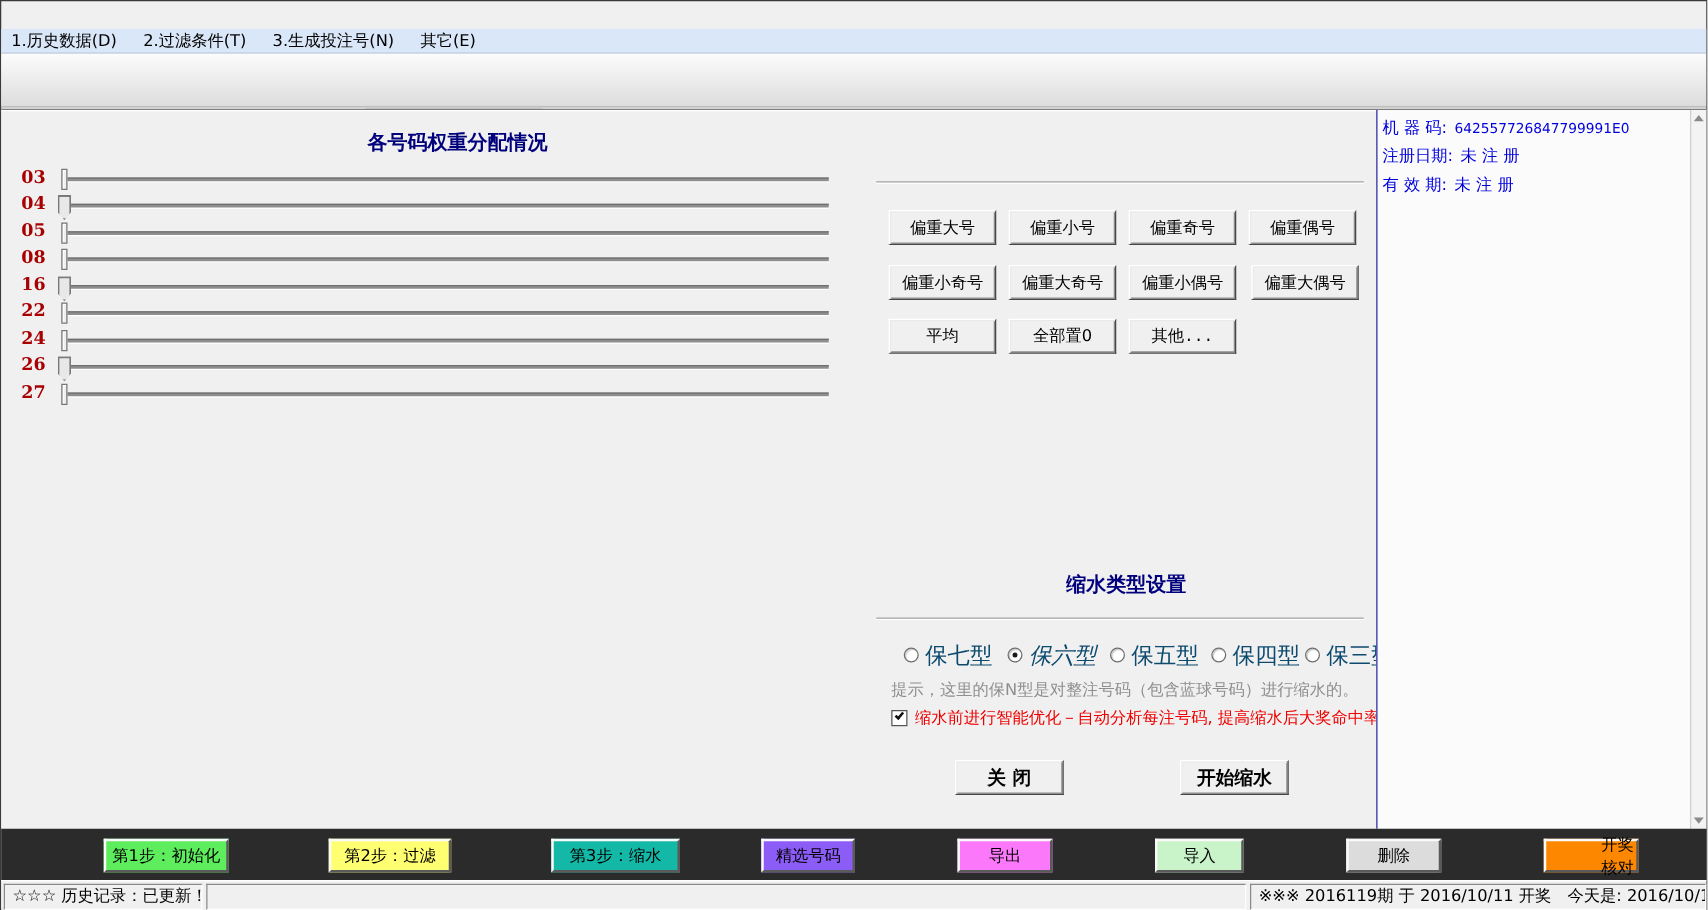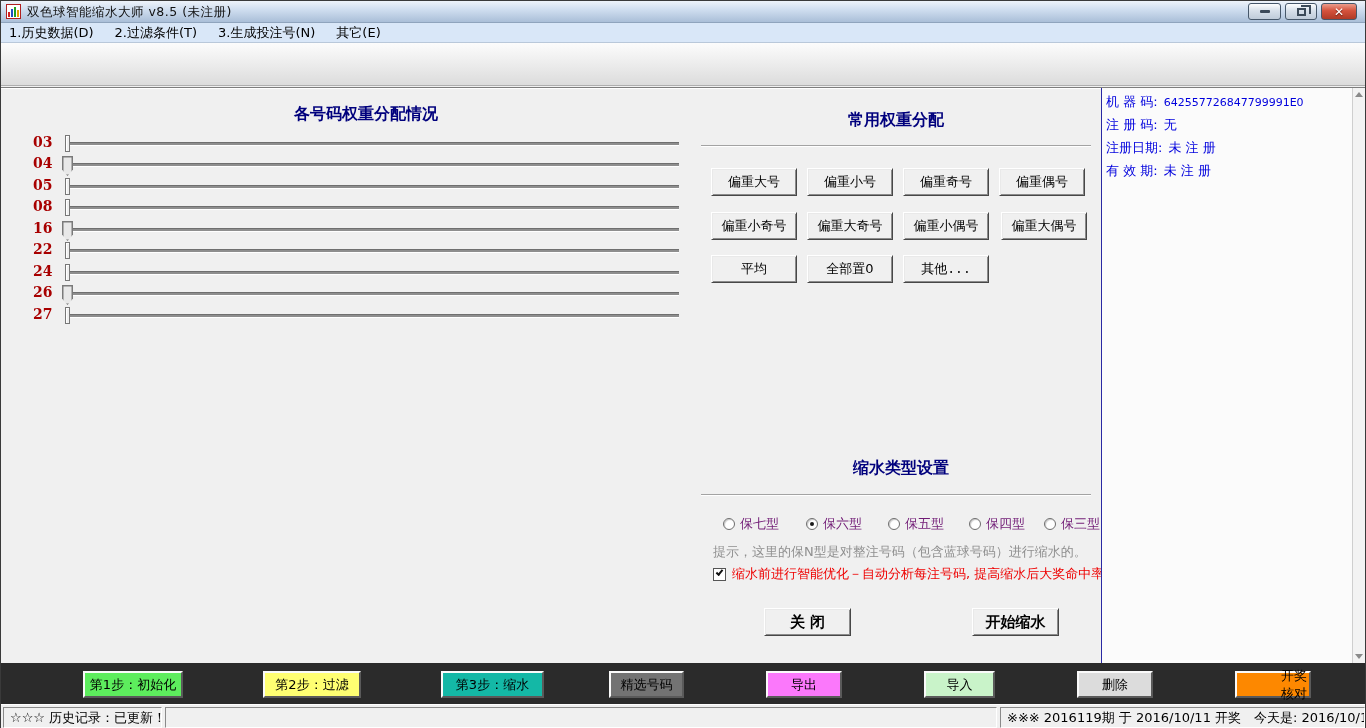--- a/index.html
+++ b/index.html
@@ -36,40 +36,40 @@
   #qb-filter { left:679px; top:50px; width:111px; height:28px; }
   #qb-detail { left:796px; top:50px; width:118px; height:28px; }
   #qb-lucky  { left:918px; top:47px; width:112px; height:33px; font-size:15px; font-weight:bold; }
 
   
   #main { position:absolute; left:0; top:86px; width:100%; height:576px; background:#f0f0f0; border-top:1px solid #7d7d7d; box-shadow:inset 0 1px 0 #ffffff; }
   .sec-title { position:absolute; font-size:16px; font-weight:bold; color:#00007d; text-align:center; }
   .hdivider { position:absolute; height:1px; background:#a3a3a3; box-shadow:0 1px 0 #ffffff; }
 
   
-  .srow { position:absolute; left:28px; width:650px; height:21px; }
+  .srow { position:absolute; left:12px; width:650px; height:21px; }
   .snum { position:absolute; left:4px; top:1px; font-size:14px; font-weight:bold; color:#a80000; font-family:"DejaVu Serif","Liberation Serif",serif; }
   .strack { position:absolute; left:38px; right:0; top:9px; height:3px; background:#8e8e8e; border-top:1px solid #6f6f6f; box-shadow:0 1px 0 #ffffff; }
   .thumb { position:absolute; top:-8px; background:#f0f0f0; }
   .thumb.thin { left:-2px; width:5px; height:17px; border:1px solid #777; box-shadow:inset 1px 1px 0 #fff; }
   .thumb.wide { left:-5px; width:11px; height:20px; clip-path:polygon(0 0,100% 0,100% 68%,50% 100%,0 68%);
     background:#e8e8e8; box-shadow:inset 0 0 0 1.5px #7a7a7a; }
 
   
   .pbtn { position:absolute; height:28px; width:86px; background:#f0f0f0; font-size:13px; color:#000;
     display:flex; align-items:center; justify-content:center;
     border:1px solid; border-color:#ffffff #474747 #474747 #ffffff;
     box-shadow:inset 1px 1px 0 #e9e9e9, inset -1px -1px 0 #8b8b8b; }
   .bigbtn { position:absolute; width:87px; height:28px; top:520px; background:#f0f0f0; font-size:15px; font-weight:bold;
     display:flex; align-items:center; justify-content:center;
     border:1px solid; border-color:#ffffff #474747 #474747 #ffffff;
     box-shadow:inset 1px 1px 0 #e9e9e9, inset -1px -1px 0 #8b8b8b; }
 
   
-  .radio-item { position:absolute; top:428px; height:16px; display:flex; align-items:center; gap:5px; font-size:13px; color:#701a75; }
+  .radio-item { position:absolute; top:428px; height:16px; display:flex; align-items:center; gap:5px; font-size:18px; color:#0c4a6e; }
   .radio-circle { width:12px; height:12px; border-radius:50%; background:#fff; border:1px solid #6e6e6e; box-shadow:inset 1px 1px 1px #c9c9c9; position:relative; }
   .radio-circle .dot { position:absolute; left:3px; top:3px; width:4px; height:4px; border-radius:50%; background:#1a1a1a; }
   #hint-line { position:absolute; left:712px; top:455px; font-size:13px; color:#8f8f8f; }
   #opt-row { position:absolute; left:712px; top:477px; display:flex; align-items:center; gap:6px; }
   .checkbox { width:13px; height:13px; background:#fff; border:1px solid #555; position:relative; }
   .checkmark { position:absolute; left:2px; top:1px; width:7px; height:4px; border-left:2px solid #111; border-bottom:2px solid #111; transform:rotate(-50deg); }
   #opt-label { font-size:13px; color:#ee0000; }
 
   
   #reg-panel { position:absolute; left:1100px; top:0; width:253px; height:100%; background:#fbfbfb; border-left:1px solid #2929a3; padding:5px 0 0 4px; }
@@ -91,39 +91,20 @@
 
   
   #statusbar { position:absolute; left:0; top:703px; width:100%; height:25px; background:#f0f0f0; border-top:1px solid #ffffff; }
   .spanel { position:absolute; top:2px; height:21px; border:1px solid; border-color:#8a8a8a #ffffff #ffffff #8a8a8a; font-size:13px; color:#000; line-height:19px; padding-left:6px; white-space:nowrap; overflow:hidden; }
 </style>
 </head>
 <body>
 
 <div id="win">
 
-  <div id="titlebar">
-    <svg id="app-icon" viewBox="0 0 15 15">
-      <rect x="0.5" y="0.5" width="14" height="14" fill="#ffffff" stroke="#b02020"></rect>
-      <rect x="2" y="8" width="2" height="5" fill="#d02020"></rect>
-      <rect x="5" y="5" width="2" height="8" fill="#2050c0"></rect>
-      <rect x="8" y="3" width="2" height="10" fill="#20a020"></rect>
-      <rect x="11" y="6" width="2" height="7" fill="#e0a000"></rect>
-    </svg>
-    <span id="win-title">双色球智能缩水大师 v8.5  (未注册)</span>
-    <div class="winbtn" id="btn-min">
-        <span class="glyph-min"></span>
-      </div>
-    <div class="winbtn" id="btn-max">
-        <span class="glyph-max"></span>
-      </div>
-    <div class="winbtn" id="btn-close">
-        <span class="glyph-close">✕</span>
-      </div>
-  </div>
 
   <div id="menubar">
     <span class="menu-item">1.历史数据(D)</span>
     <span class="menu-item">2.过滤条件(T)</span>
     <span class="menu-item">3.生成投注号(N)</span>
     <span class="menu-item">其它(E)</span>
   </div>
 
   <div id="toolbar">
     <div class="tb-item" style="left:10px;">
@@ -251,21 +232,20 @@
           <div class="thumb wide"></div>
         </div>
     </div>
     <div class="srow" style="top:217px;">
       <span class="snum">27</span>
       <div class="strack">
           <div class="thumb thin"></div>
         </div>
     </div>
 
-    <div class="sec-title" style="left:790px; top:22px; width:210px;">常用权重分配</div>
     <div class="hdivider" style="left:700px; top:57px; width:390px;"></div>
 
     <div class="pbtn" style="left:710px; top:80px;">偏重大号</div>
     <div class="pbtn" style="left:806px; top:80px;">偏重小号</div>
     <div class="pbtn" style="left:902px; top:80px;">偏重奇号</div>
     <div class="pbtn" style="left:998px; top:80px;">偏重偶号</div>
 
     <div class="pbtn" style="left:710px; top:124px;">偏重小奇号</div>
     <div class="pbtn" style="left:806px; top:124px;">偏重大奇号</div>
     <div class="pbtn" style="left:902px; top:124px;">偏重小偶号</div>
@@ -275,21 +255,21 @@
     <div class="pbtn" style="left:806px; top:167px;">全部置0</div>
     <div class="pbtn" style="left:902px; top:167px;font-family:Liberation Mono, monospace;">其他...</div>
 
     <div class="sec-title" style="left:795px; top:370px; width:210px;">缩水类型设置</div>
     <div class="hdivider" style="left:700px; top:406px; width:390px;"></div>
 
     <div class="radio-item" style="left:722px;">
       <span class="radio-circle"></span>
       <span>保七型</span>
     </div>
-    <div class="radio-item" style="left:805px;">
+    <div class="radio-item" style="left:805px;font-style:italic;">
       <span class="radio-circle">
           <span class="dot"></span>
         </span>
       <span>保六型</span>
     </div>
     <div class="radio-item" style="left:887px;">
       <span class="radio-circle"></span>
       <span>保五型</span>
     </div>
     <div class="radio-item" style="left:968px;">
@@ -304,28 +284,25 @@
     <div id="hint-line">提示，这里的保N型是对整注号码（包含蓝球号码）进行缩水的。</div>
 
     <div id="opt-row">
       <span class="checkbox">
           <span class="checkmark"></span>
         </span>
       <span id="opt-label">缩水前进行智能优化－自动分析每注号码, 提高缩水后大奖命中率</span>
     </div>
 
     <div class="bigbtn" style="left:763px;">关 闭</div>
-    <div class="bigbtn" style="left:943px;margin-left:28px;">开始缩水</div>
+    <div class="bigbtn" style="left:943px;">开始缩水</div>
 
     <div id="reg-panel">
       <div class="reg-line">
         <span>机 器 码:</span><span class="val small">642557726847799991E0</span>
-      </div>
-      <div class="reg-line">
-        <span>注 册 码:</span><span class="val">无</span>
       </div>
       <div class="reg-line">
         <span>注册日期:</span><span class="val">未 注 册</span>
       </div>
       <div class="reg-line">
         <span>有 效 期:</span><span class="val">未 注 册</span>
       </div>
     </div>
 
     <div id="scrollbar">
@@ -335,21 +312,21 @@
       <div class="sb-arrow" style="bottom:0;">
           <span class="tri-down"></span>
         </div>
     </div>
   </div>
 
   <div id="bottombar">
     <div class="bbtn" style="left: 82px; width: 100px; background: rgb(93, 237, 93);">第1步：初始化</div>
     <div class="bbtn" style="left: 262px; width: 98px; background: rgb(255, 255, 114);">第2步：过滤</div>
     <div class="bbtn" style="left: 440px; width: 103px; background: #14b8a6;">第3步：缩水</div>
-    <div class="bbtn" style="left: 608px; width: 75px; background: #737373;">精选号码</div>
+    <div class="bbtn" style="left: 608px; width: 75px; background: #8b5cf6;">精选号码</div>
     <div class="bbtn" style="left: 765px; width: 76px; background: rgb(251, 120, 251);">导出</div>
     <div class="bbtn" style="left: 923px; width: 71px; background: rgb(201, 243, 201);">导入</div>
     <div class="bbtn" style="left: 1076px; width: 76px; background: rgb(220, 220, 220);">删除</div>
     <div class="bbtn" style="left: 1234px; width: 76px; background: rgb(253, 136, 0); padding-left: 44px;">开奖核对</div>
   </div>
 
   <div id="statusbar">
     <div class="spanel" style="left:2px; width:159px;">☆☆☆ 历史记录：已更新！ ☆☆☆</div>
     <div class="spanel" style="left:164px; width:832px;"></div>
     <div class="spanel" style="left:999px; width:365px;">※※※ 2016119期 于 2016/10/11 开奖　今天是: 2016/10/11 ※※※</div>

